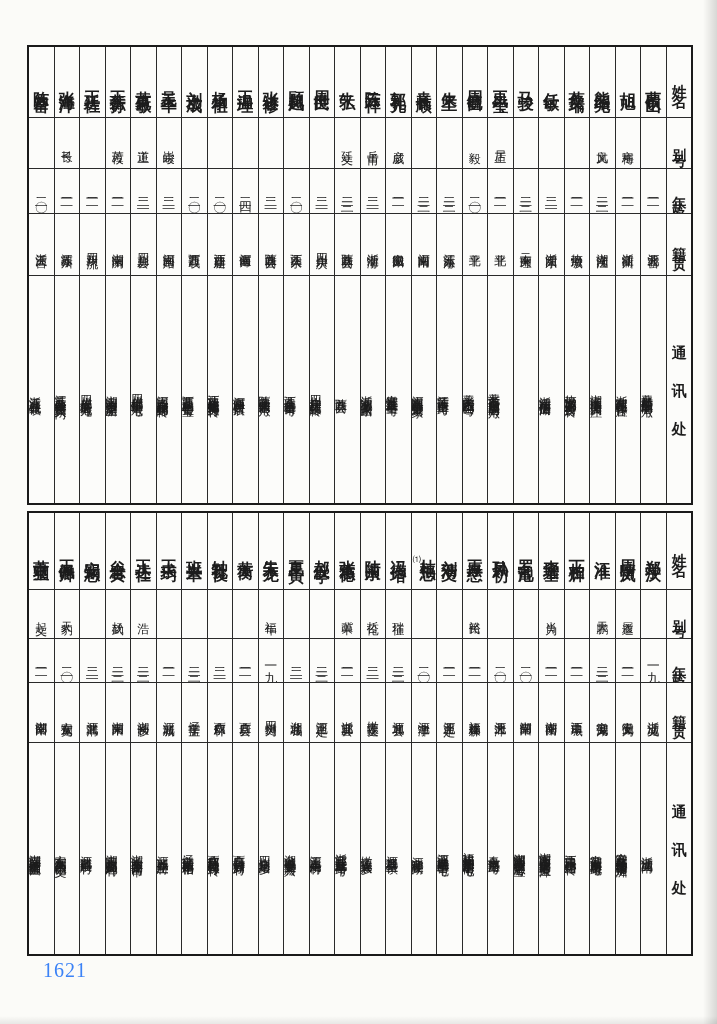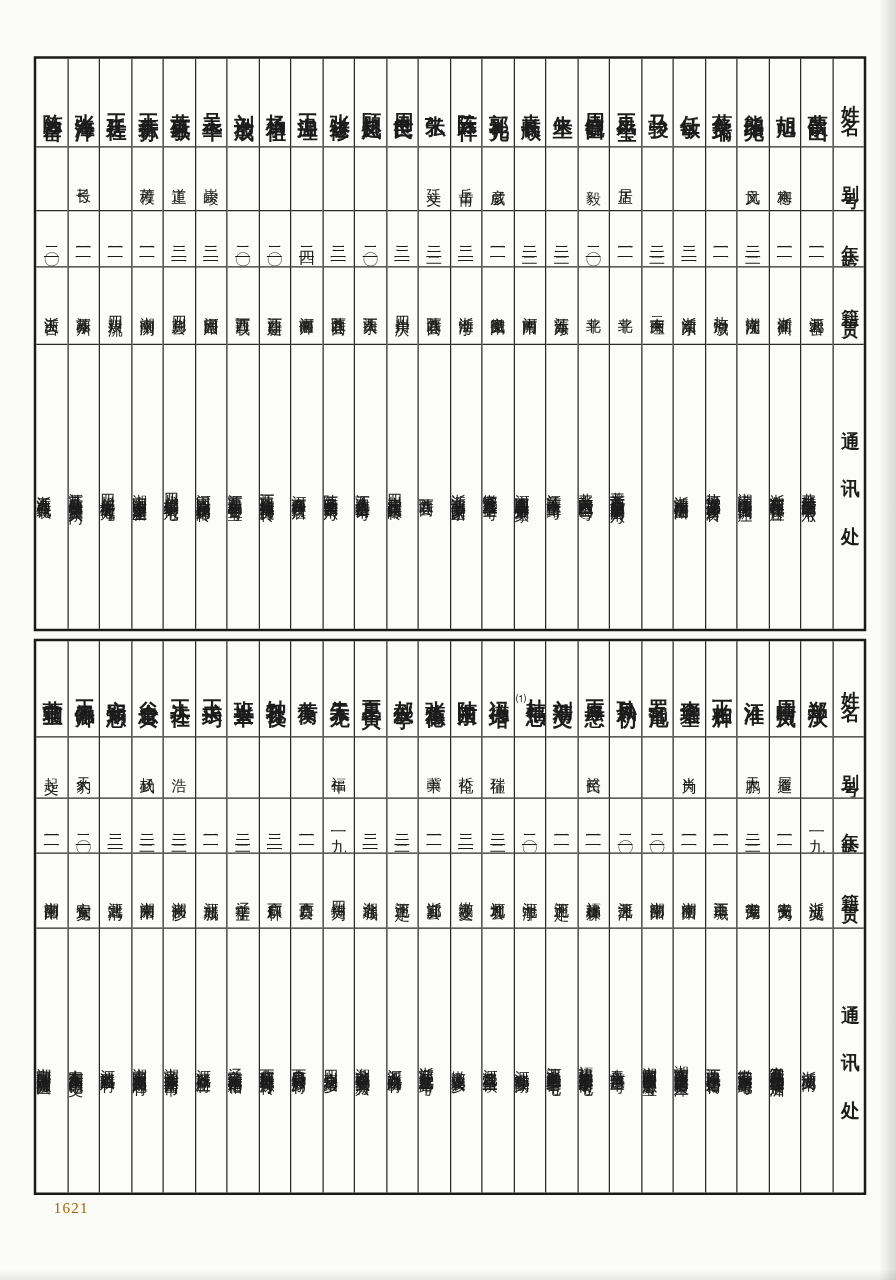--- a/index.html
+++ b/index.html
@@ -76,21 +76,21 @@
   .head.r-origin .vtext{font-size:14px;letter-spacing:10px;}
   .head.r-addr{justify-content:center;padding-top:0;}
   .head.r-addr .vtext  {letter-spacing:38px;}
 
   .note{
     font-size:8px;display:block;margin-top:2px;letter-spacing:0;
     font-weight:normal;
   }
   .page-number{
     position:absolute;left:43px;top:959px;
-    font-size:12px;letter-spacing:1px;color:#a16207;
+    font-size:20px;letter-spacing:1px;color:#3b82f6;
   }
 </style>
 </head>
 <body>
 
 <div class="page">
   <div class="table t-top">
       <div class="col">
         <div class="cell head r-name">
           <div class="vtext ">姓名</div>

